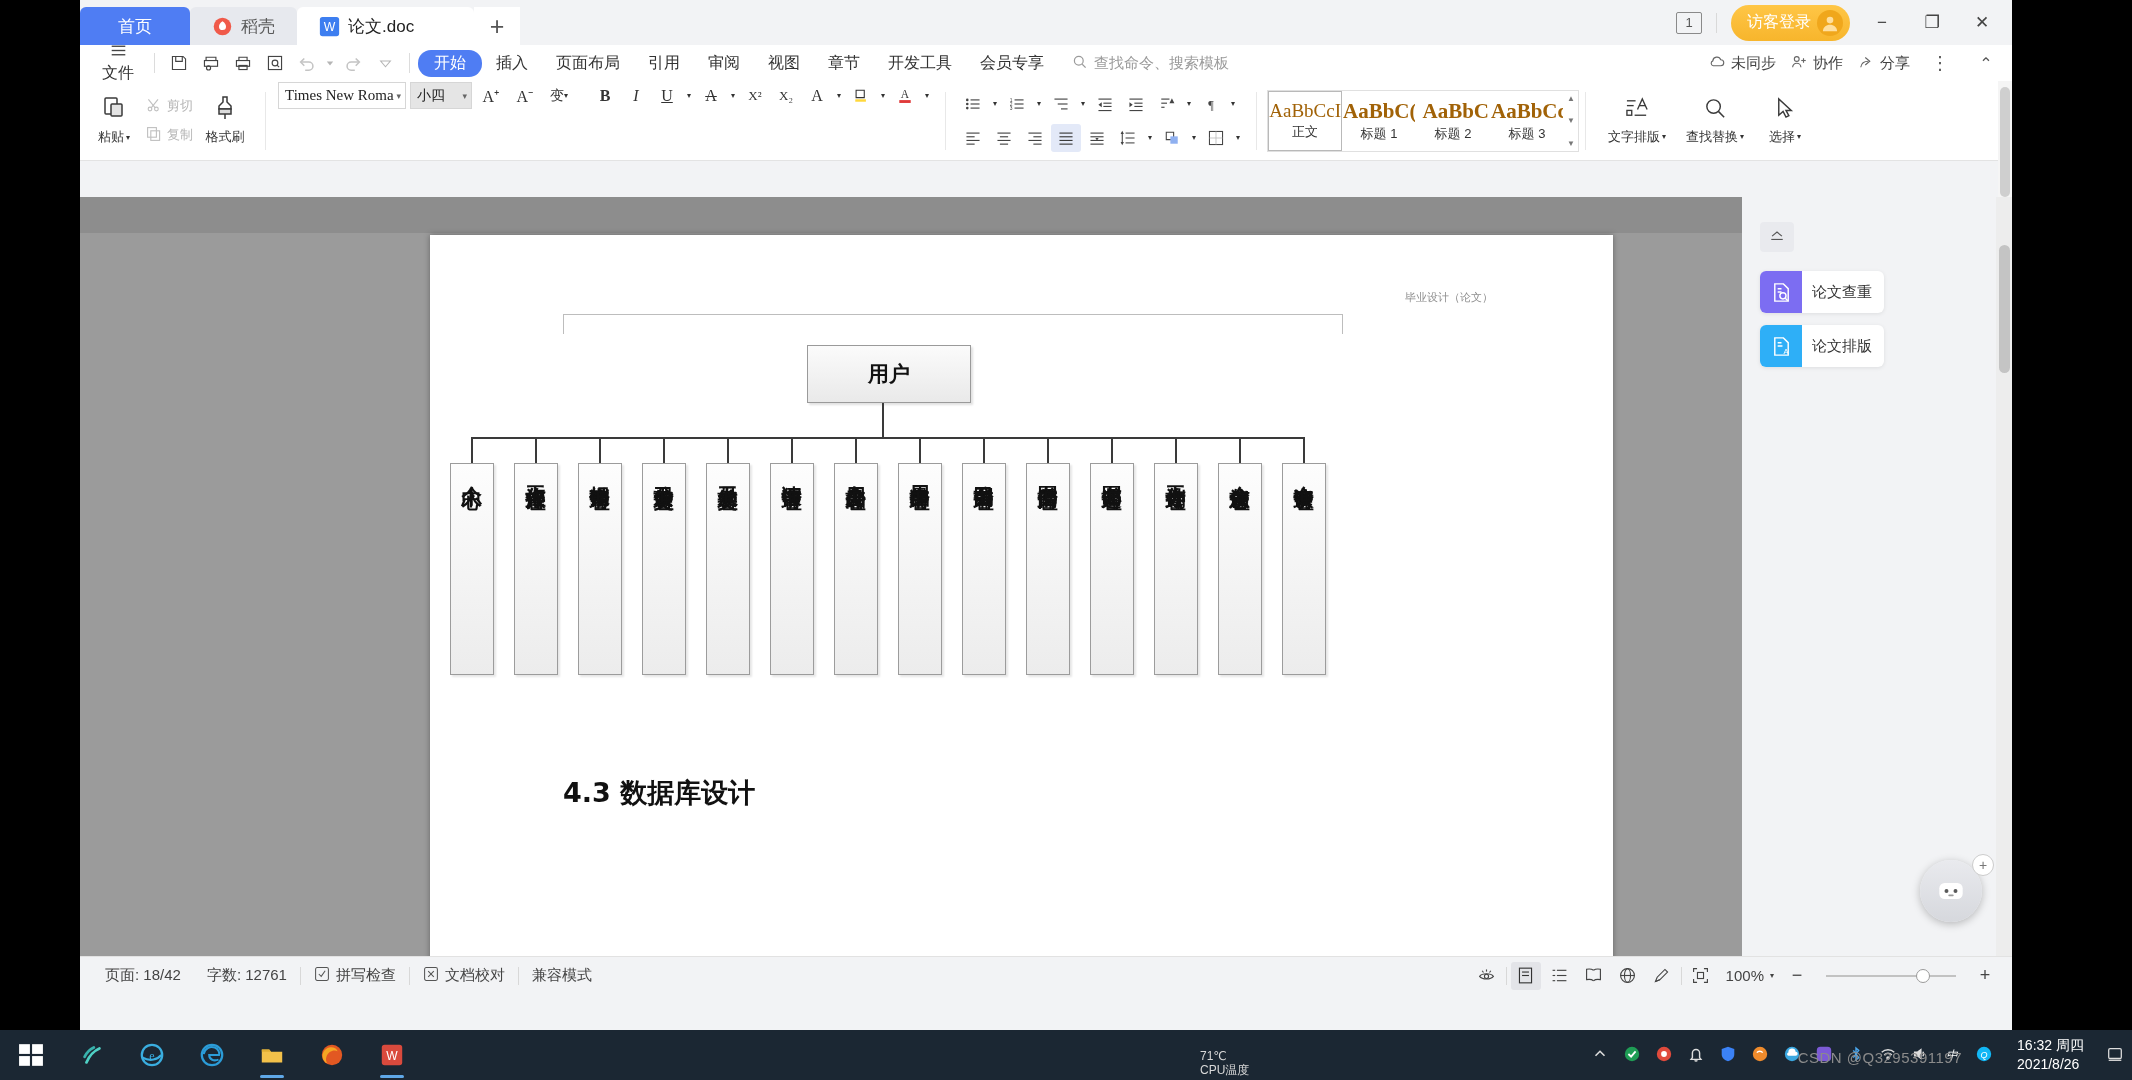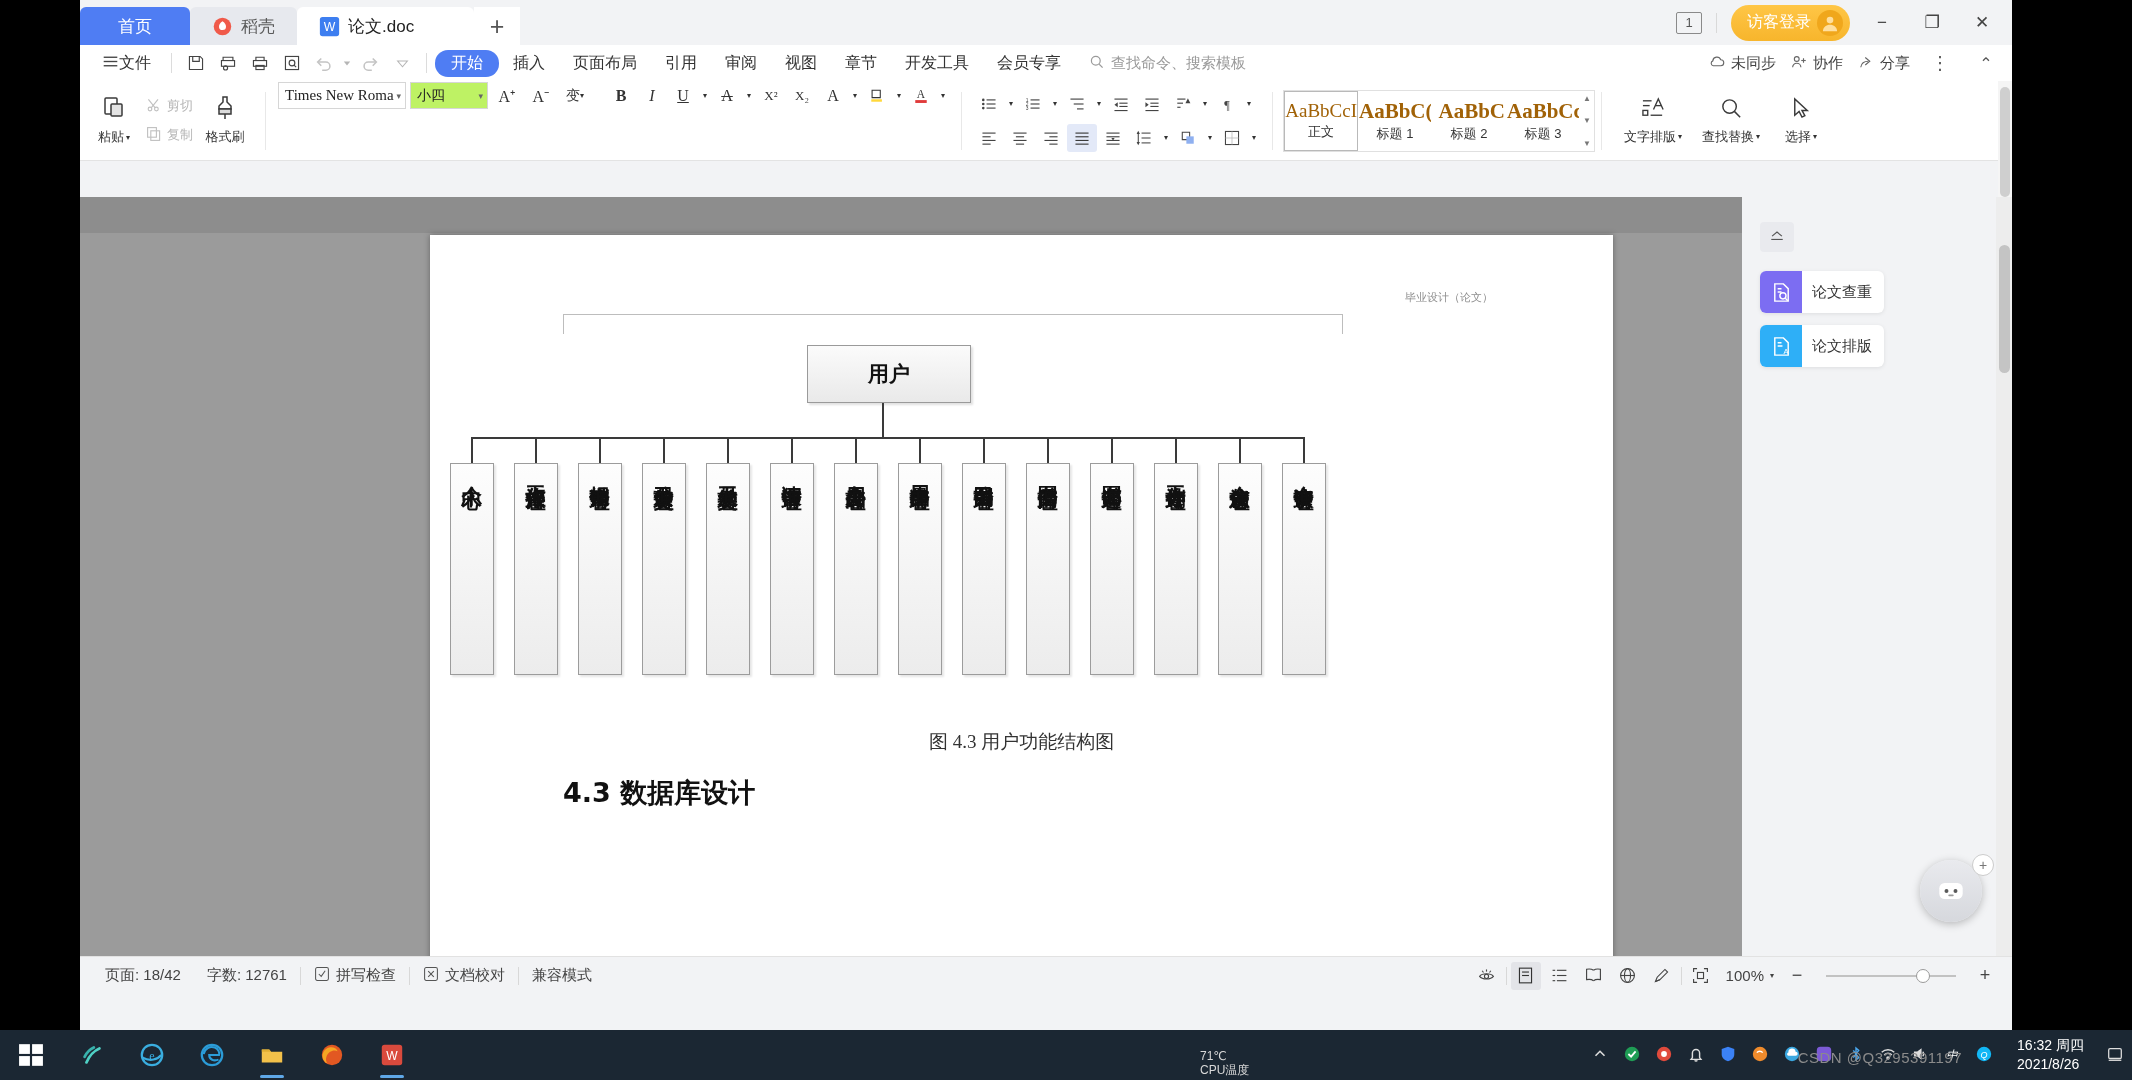--- a/index.html
+++ b/index.html
@@ -30,40 +30,40 @@
   .tabbar-right { margin-left:auto; display:flex; align-items:center; gap:14px; padding-right:12px; height:45px;}
   .pagecount { display:flex; align-items:center; justify-content:center; width:26px;height:22px;border:1.5px solid #8a8a8a;
                font-size:13px;color:#555; border-radius:2px;}
   .login-btn { display:flex; align-items:center; gap:6px; background:linear-gradient(180deg,#ffc646,#f7b52c);
                color:#fff; font-size:16px; border-radius:18px; padding:5px 7px 5px 16px; }
   .login-av { width:26px;height:26px;border-radius:50%;background:#f0a71c;display:flex;align-items:center;justify-content:center;}
   .wbtn { width:36px;height:30px;display:flex;align-items:center;justify-content:center;color:#444;font-size:17px;}
 
   
   .ribbon-tabs { height:36px; background:#fff; display:flex; align-items:center; padding-left:10px; gap:0; }
-  .rt-file { display:flex;align-items:center;gap:0;font-size:16px;color:#333;padding:0 12px;}
+  .rt-file { display:flex;align-items:center;gap:0;font-size:16px;color:#333;padding:0 12px;flex-direction:column;}
   .rt-sep { width:1px;height:20px;background:#dcdcdc;margin:0 8px;}
   .qa { width:32px;height:28px;display:flex;align-items:center;justify-content:center;}
   .rt-item { font-size:16px;color:#333;padding:3px 14px;white-space:nowrap;}
   .rt-item.sel { background:#4f7df3;color:#fff;border-radius:13px;padding:3px 16px;}
   .rt-right { margin-left:auto; display:flex; align-items:center; gap:14px; padding-right:10px;}
   .rt-right .ri { display:flex;align-items:center;gap:5px;font-size:15px;color:#444;}
   .searchbox { display:flex; align-items:center; gap:6px; font-size:15px; color:#9a9a9a; padding-left:14px;}
 
   
   .ribbon { height:80px; background:#fff; display:flex; align-items:center; position:relative; border-bottom:1px solid #e3e3e3;}
   .grp { display:flex; align-items:center; height:78px; padding:0 6px; }
   .vsep { width:1px;height:58px;background:#e8e8e8;margin:0 6px;}
   .bigbtn { width:56px;height:74px;display:flex;flex-direction:column;align-items:center;justify-content:center;gap:4px;font-size:13px;color:#333;}
   .smallcol { display:flex;flex-direction:column;justify-content:center;height:74px;gap:4px;}
   .smallbtn { display:flex;align-items:center;gap:5px;font-size:13px;color:#b6b6b6;padding:3px 4px;}
   .fontrow { display:flex; align-items:center; gap:4px; }
   .fontname { width:128px;height:27px;border:1px solid #d6d6d6;background:#fff;display:flex;align-items:center;
               padding:0 4px 0 6px;font-size:15px;font-family:"Liberation Serif",serif;color:#222;}
-  .fontsize { width:78px;height:27px;border:1px solid #d6d6d6;background:#bef264;display:flex;align-items:center;
+  .fontsize { width:62px;height:27px;border:1px solid #d6d6d6;background:#e5e5e5;display:flex;align-items:center;
               padding:0 4px 0 6px;font-size:14px;color:#222;}
   .caret { margin-left:auto;font-size:9px;color:#666;}
   .ticon { width:30px;height:28px;display:flex;align-items:center;justify-content:center;font-size:16px;color:#333;}
   .ticon.serif { font-family:"Liberation Serif",serif; }
   .fmtrow { display:flex;align-items:center;gap:1px;}
 
   
   .gallery { display:flex; align-items:stretch; border:1px solid #e0e0e0; height:62px; margin-left:4px; }
   .gitem { width:74px; display:flex;flex-direction:column;align-items:center;justify-content:center;gap:1px; }
   .gitem.sel { border:1px solid #b9b9b9; }
@@ -773,21 +773,20 @@
               </div>
               <div class="leafwrap" style="left: 852px;">
                 <div class="leafstem"></div>
                 <div class="leafbox">
                   <span class="leaftxt">会议申请管理</span>
                 </div>
               </div>
             </div>
         </div>
 
-        <div class="figcap">图 4.3  用户功能结构图</div>
         <div class="h3">4.3  数据库设计</div>
       </div>
 
       <div class="taskpanel">
         <div class="tp-collapse">
           <svg viewBox="0 0 22 22" width="18" height="18" fill="none" stroke="#555" stroke-width="1.4">
               <polyline points="5,10 11,5 17,10"></polyline>
               <line x1="4" y1="14" x2="18" y2="14"></line>
             </svg>
         </div>

